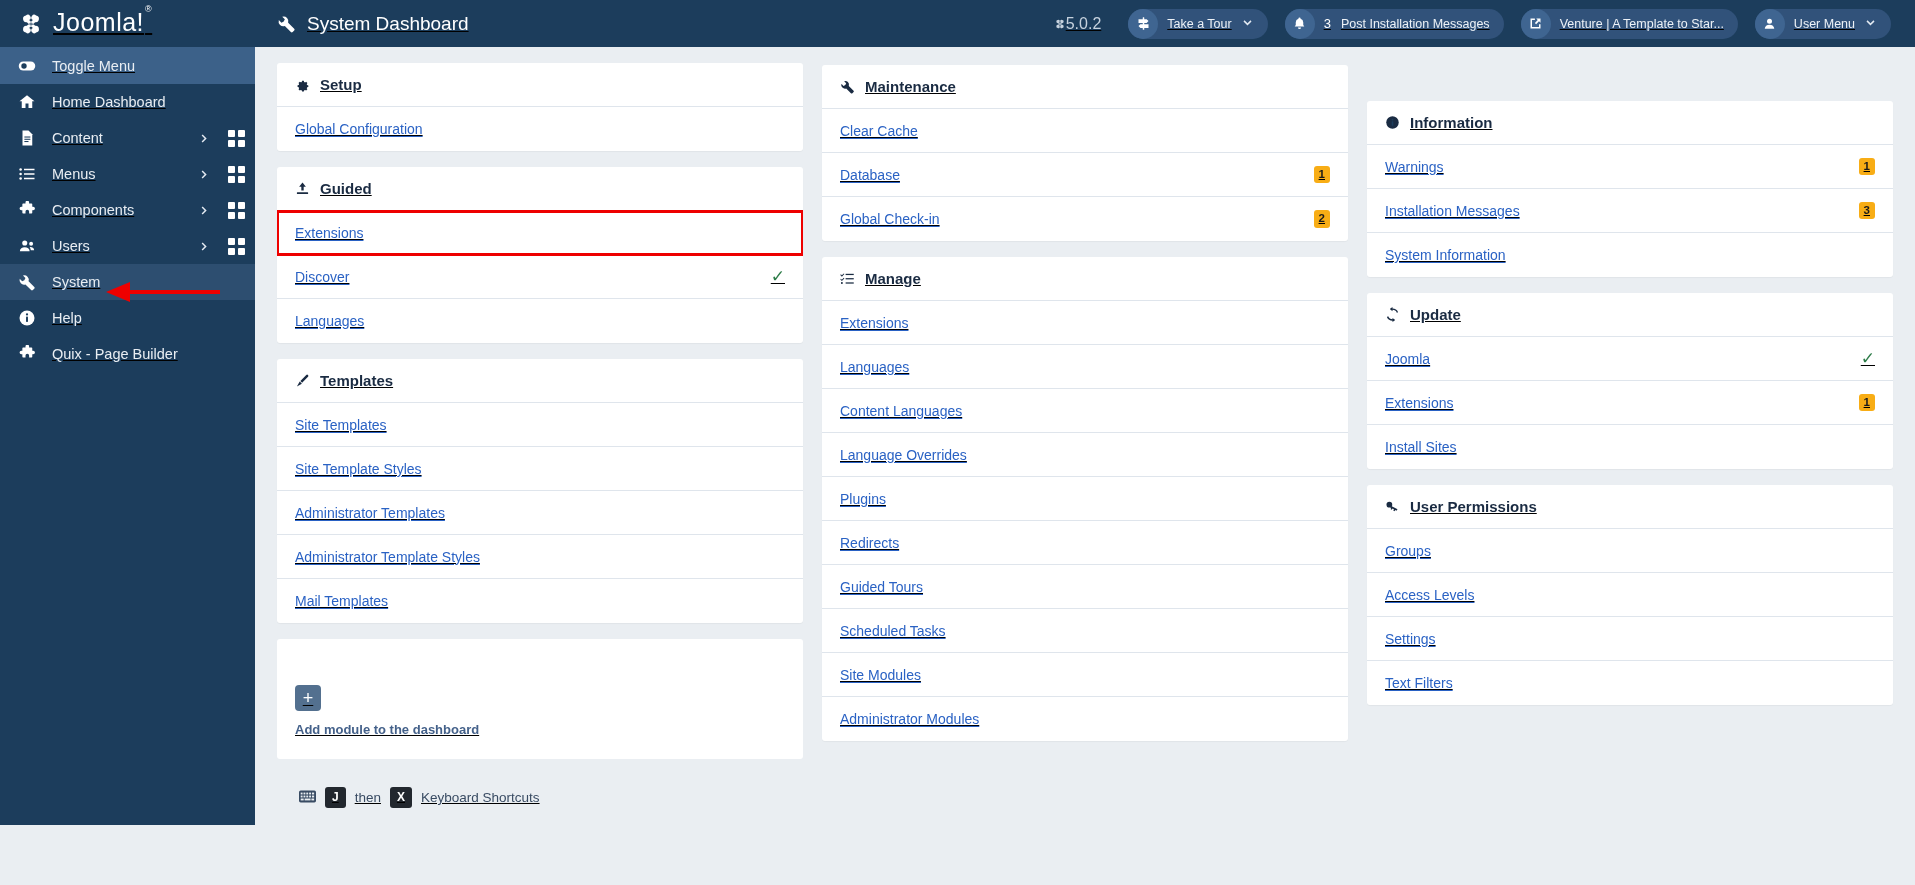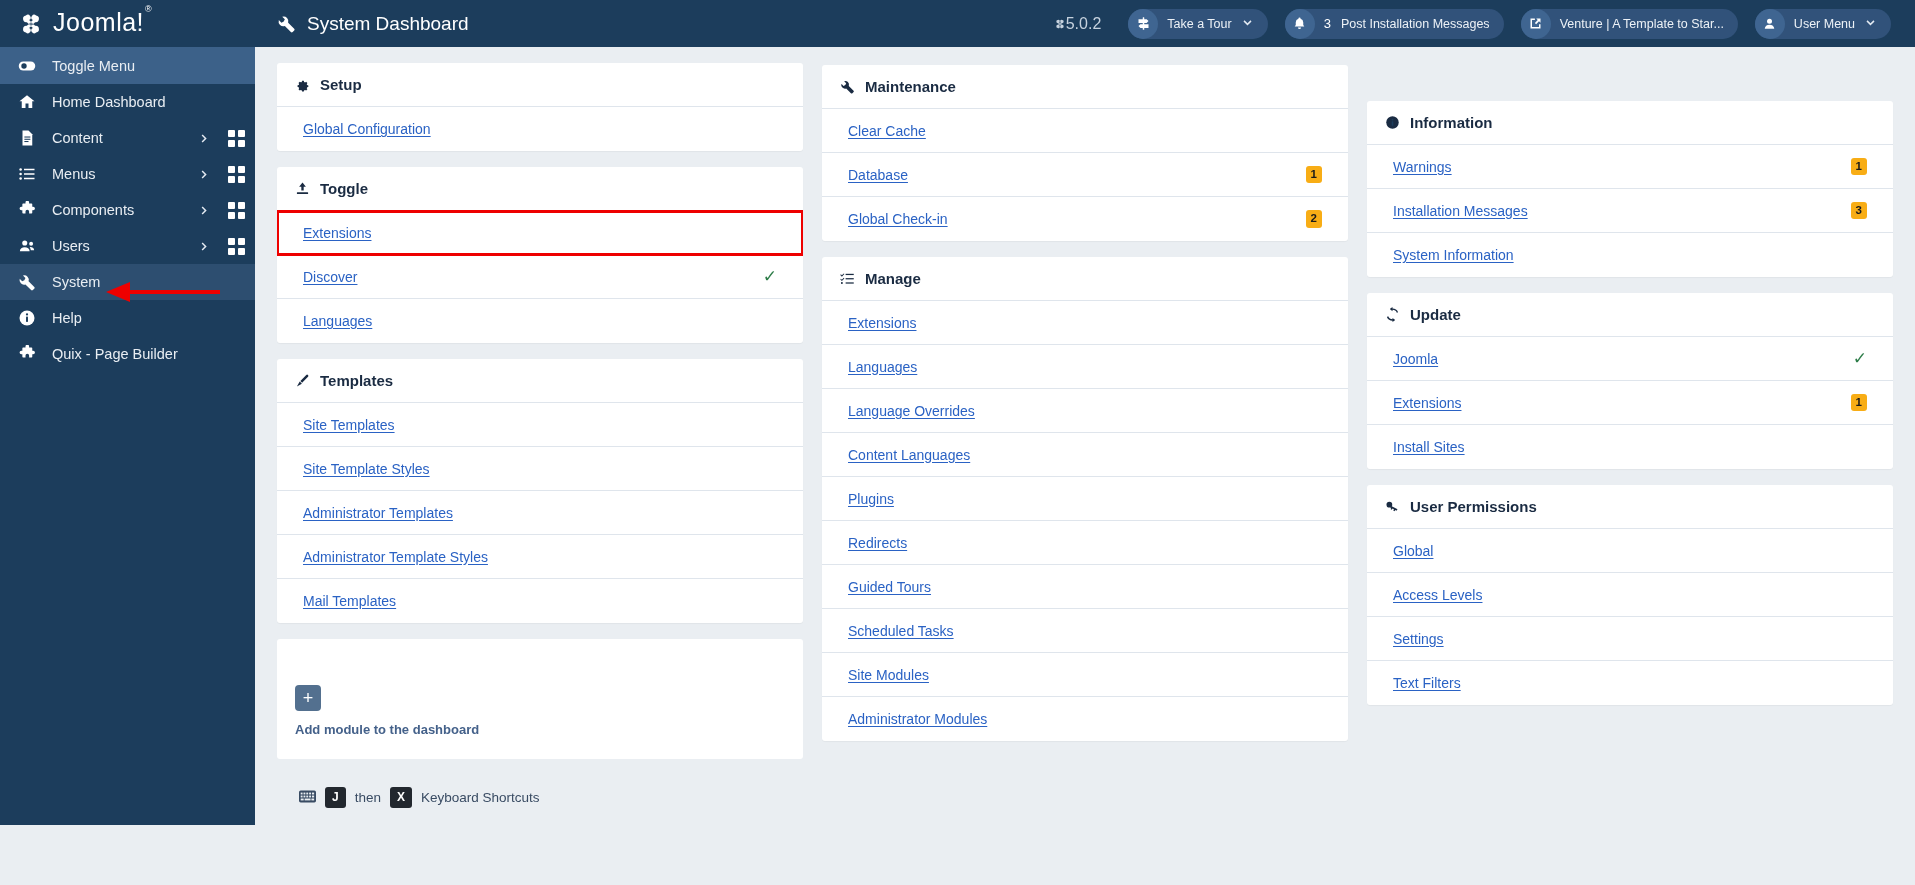--- a/index.html
+++ b/index.html
@@ -2,21 +2,21 @@
 <html><head>
 <meta charset="utf-8">
 <style>
   * { box-sizing: border-box; margin: 0; padding: 0; }
   html, body {
     width: 1915px; height: 885px;
     font-family: "Liberation Sans", sans-serif;
     background: #eaeef2;
     overflow: hidden;
   }
-  .app { display: flex; width: 1915px; height: 825px; }
+  .app { display: flex; width: 1915px; height: 825px; text-decoration: underline; }
 
   
   .sidebar {
     width: 255px; flex: 0 0 255px;
     background: #1c3d5c;
     color: #fff;
     display: flex; flex-direction: column;
     position: relative;
   }
   .brand {
@@ -97,21 +97,21 @@
     box-shadow: 0 1px 1px rgba(0,0,0,.04);
   }
   .card-head {
     display: flex; align-items: center;
     padding: 13px 18px; font-size: 15px; font-weight: 700; color: #1a2b42;
     border-bottom: 1px solid #dfe5ec;
   }
   .card-head .hico { margin-right: 10px; display:flex; align-items:center; }
   .row {
     display: flex; align-items: center;
-    padding: 0 26px; height: 44px;
+    padding: 0 18px; height: 44px;
     border-bottom: 1px solid #dfe5ec;
     position: relative;
   }
   .row:last-child { border-bottom: none; }
   .row a {
     color: #2a62c4; font-size: 14px; text-decoration: underline;
     text-underline-offset: 2px; cursor: pointer; white-space: nowrap;
   }
   .row .spacer { flex: 1 1 auto; }
   .badge {
@@ -413,21 +413,21 @@
               </div>
             </div>
             <div class="card">
               <div class="card-head">
                 <span class="hico">
                   <svg width="15" height="15" viewBox="0 0 24 24" fill="#1a2b42">
                     <path d="M12 2.5L6.6 9h3.5v6h3.8V9h3.5z"></path>
                     <rect x="3" y="18" width="18" height="2.6" rx=".6"></rect>
                   </svg>
                 </span>
-                <span>Toggle</span>
+                <span>Guided</span>
               </div>
               <div class="row highlight">
                 <a>Extensions</a>
                 <span class="spacer"></span>
               </div>
               <div class="row">
                 <a>Discover</a>
                 <span class="spacer"></span>
                 <span class="check">✓</span>
               </div>
@@ -517,25 +517,25 @@
               </div>
               <div class="row">
                 <a>Extensions</a>
                 <span class="spacer"></span>
               </div>
               <div class="row">
                 <a>Languages</a>
                 <span class="spacer"></span>
               </div>
               <div class="row">
+                <a>Content Languages</a>
+                <span class="spacer"></span>
+              </div>
+              <div class="row">
                 <a>Language Overrides</a>
-                <span class="spacer"></span>
-              </div>
-              <div class="row">
-                <a>Content Languages</a>
                 <span class="spacer"></span>
               </div>
               <div class="row">
                 <a>Plugins</a>
                 <span class="spacer"></span>
               </div>
               <div class="row">
                 <a>Redirects</a>
                 <span class="spacer"></span>
               </div>
@@ -615,21 +615,21 @@
               <div class="card-head">
                 <span class="hico">
                   <svg width="15" height="15" viewBox="0 0 24 24" fill="#1a2b42">
                     <circle cx="7" cy="9" r="4.6"></circle>
                     <path d="M10 11l10 5.2-1.6 2.4-1.9-1-1.3 2-2-1.1 1.1-2-2.2-1.2-1.4 2-2-1.1 1.2-2-1.7-.9z"></path>
                   </svg>
                 </span>
                 <span>User Permissions</span>
               </div>
               <div class="row">
-                <a>Global</a>
+                <a>Groups</a>
                 <span class="spacer"></span>
               </div>
               <div class="row">
                 <a>Access Levels</a>
                 <span class="spacer"></span>
               </div>
               <div class="row">
                 <a>Settings</a>
                 <span class="spacer"></span>
               </div>

